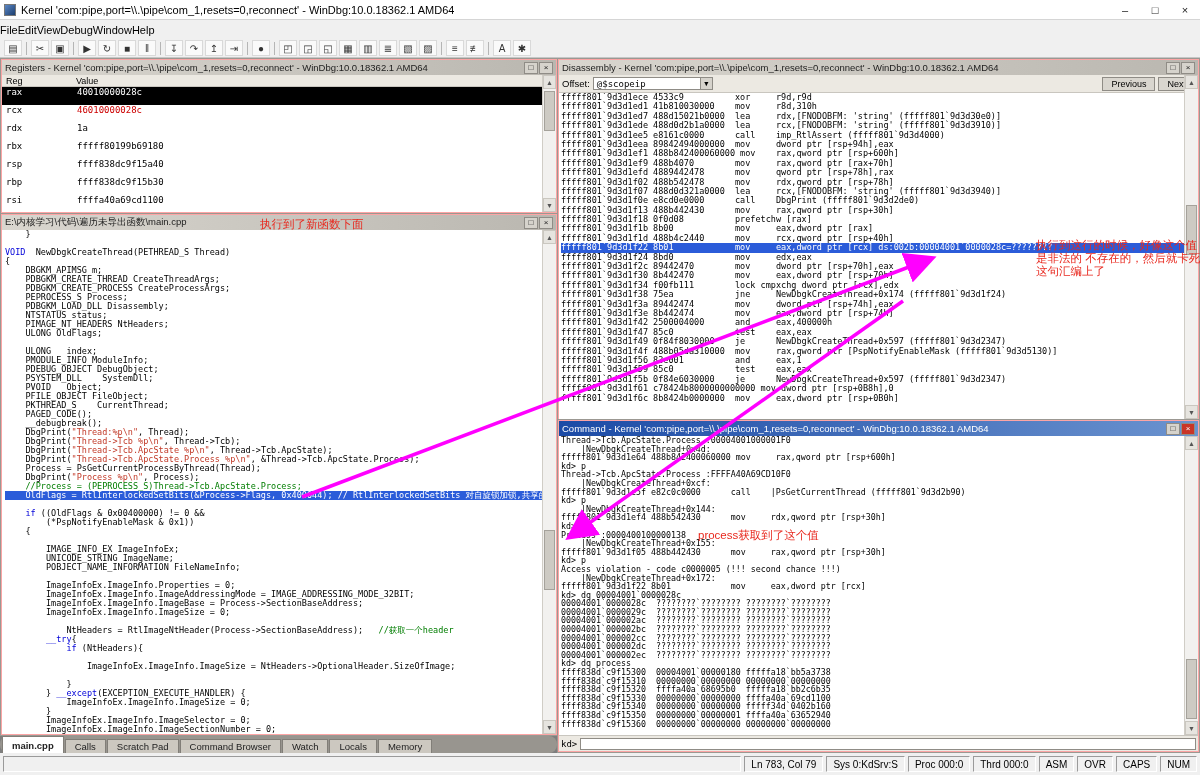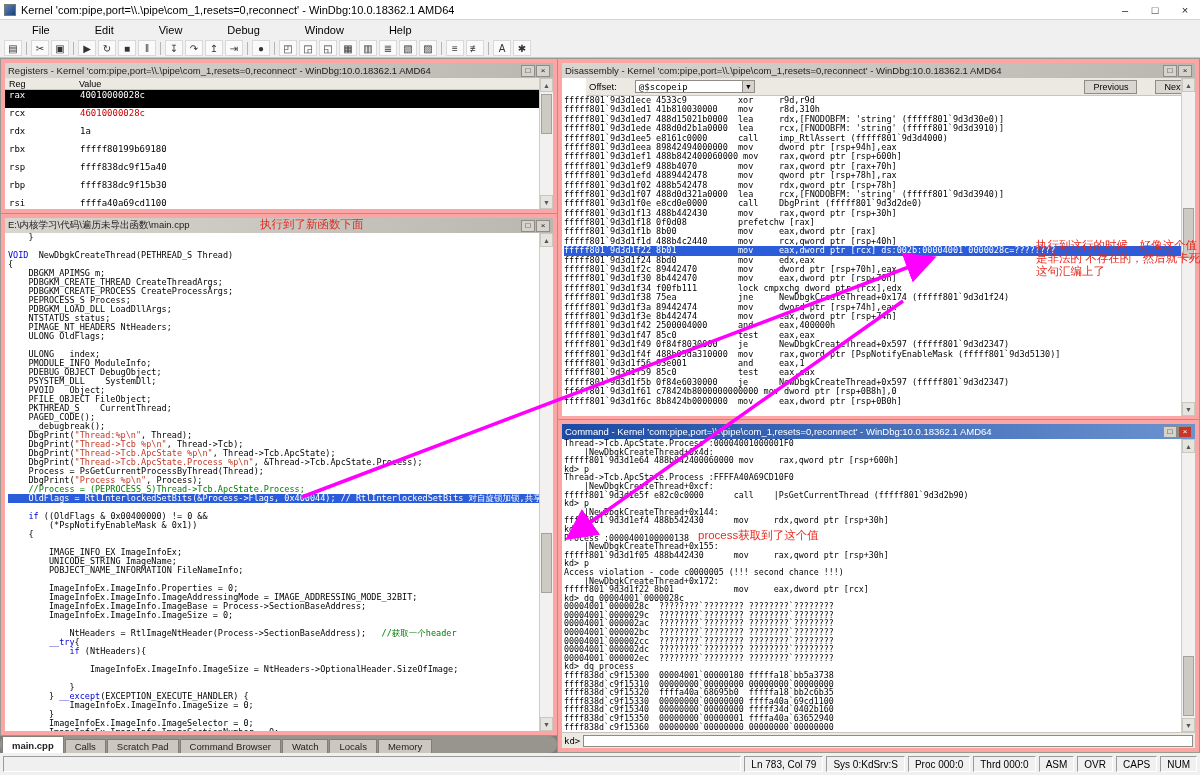--- a/index.html
+++ b/index.html
@@ -6,28 +6,28 @@
   html,body{width:1200px;height:775px;overflow:hidden;}
   body{font-family:"Liberation Sans",sans-serif;background:#7e7e7e;position:relative;color:#000;}
 
   
   .titlebar{position:absolute;top:0;left:0;right:0;height:20px;background:#ffffff;border-bottom:1px solid #d5d5d5;display:flex;align-items:center;font-size:11px;padding-left:4px;}
   .app-icon{width:12px;height:12px;background:linear-gradient(135deg,#5b87c5,#1c3e6e);border:1px solid #777;margin-right:5px;flex:0 0 auto;}
   .titletext{white-space:nowrap;overflow:hidden;}
   .win-controls{margin-left:auto;display:flex;height:100%;}
   .win-btn{width:30px;display:flex;align-items:center;justify-content:center;font-size:11px;color:#222;}
   .menubar{position:absolute;top:20px;left:0;right:0;height:19px;background:#f0f0f0;display:flex;align-items:center;font-size:11px;}
-  .menu-item{padding:2px 13px;margin-left:19px;}
+  .menu-item{padding:2px 0;}
   .toolbar{position:absolute;top:39px;left:0;right:0;height:19px;background:#f0f0f0;border-bottom:1px solid #c6c6c6;display:flex;align-items:center;padding-left:3px;}
   .tb-btn{width:18px;height:16px;display:flex;align-items:center;justify-content:center;font-size:10px;color:#333;border:1px solid #d9d9d9;background:#fafafa;margin:0 1px;}
   .tb-sep{width:1px;height:13px;background:#b5b5b5;margin:0 3px;}
 
   
   .mdi{position:absolute;top:58px;left:0;width:1200px;height:695px;background:#7e7e7e;}
-  .pane{position:absolute;background:#fff;border:4px solid #fca5a5;outline:1px solid #9b9892;}
+  .pane{position:absolute;background:#fff;border:1px solid #fca5a5;outline:1px solid #9b9892;}
   .pane-title{height:15px;background:linear-gradient(to right,#d9d6cf,#bab7b0);display:flex;align-items:center;font-size:9.5px;color:#1c1c1c;padding:0 3px;white-space:nowrap;overflow:hidden;}
   .pane-title.active{background:linear-gradient(to right,#1c4ba6,#6b93cf);color:#fff;}
   .pt-btns{margin-left:auto;display:flex;gap:1px;flex:0 0 auto;}
   .pt-btn{width:14px;height:12px;background:#d6d3cc;border:1px solid #8f8c86;font-size:8px;display:flex;align-items:center;justify-content:center;color:#222;}
   .pt-btn.red{background:#c93527;color:#fff;}
 
   
   .vscroll{position:absolute;top:0;right:0;width:14px;bottom:0;background:#f2f1ef;border-left:1px solid #d0cdc6;}
   .vs-arrow{height:14px;display:flex;align-items:center;justify-content:center;font-size:7px;color:#555;background:#e6e4df;border:1px solid #cac7c0;}
   .vs-down{position:absolute;bottom:0;left:0;right:0;}
@@ -49,21 +49,21 @@
   .src-body{position:absolute;top:15px;left:0;right:14px;bottom:0;overflow:hidden;background:#fff;padding-left:3px;}
   .src-line{height:9px;font:8.5px/9px "DejaVu Sans Mono",monospace;white-space:pre;}
   .src-line.hl{background:#2b5cd9;}
   .src-line.hl span{color:#fff !important;}
   .sg-p{color:#000;}
   .sg-k{color:#0000d8;}
   .sg-s{color:#c23a28;}
   .sg-c{color:#007d00;}
 
   
-  .offsetbar{height:18px;background:#ece9e2;border-bottom:1px solid #c9c6bf;display:flex;align-items:center;font-size:9.5px;padding:0 3px;gap:18px;margin-left:24px;}
+  .offsetbar{height:18px;background:#ece9e2;border-bottom:1px solid #c9c6bf;display:flex;align-items:center;font-size:9.5px;padding:0 3px;gap:3px;}
   .offset-combo{width:120px;height:13px;background:#fff;border:1px solid #8f8c86;font:9px "DejaVu Sans Mono",monospace;display:flex;align-items:center;padding-left:3px;}
   .combo-arrow{margin-left:auto;width:12px;height:100%;background:#d6d3cc;border-left:1px solid #8f8c86;display:flex;align-items:center;justify-content:center;font-size:7px;}
   .ofs-btn{height:14px;padding:0 8px;background:#d9d6cf;border:1px solid #8f8c86;font-size:9px;display:flex;align-items:center;}
   .ofs-spacer{flex:1;}
   .dis-body{position:absolute;top:33px;left:0;right:14px;bottom:0;overflow:hidden;background:#fff;padding-left:2px;}
   .dis-line{height:9.4px;font:8.5px/9.4px "DejaVu Sans Mono",monospace;white-space:pre;}
   .dis-line.sel{background:#2b5cd9;color:#fff;}
 
   
   .cmd-body{position:absolute;top:15px;left:0;right:14px;bottom:16px;overflow:hidden;background:#fff;padding-left:2px;}
@@ -220,21 +220,21 @@
     </div>
     <div class="src-body">
         <div class="src-line"><span class="sg-p">    }</span></div>
         <div class="src-line"><span class="sg-p"></span></div>
         <div class="src-line"><span class="sg-k">VOID</span><span class="sg-p">  NewDbgkCreateThread(PETHREAD_S Thread)</span></div>
         <div class="src-line"><span class="sg-p">{</span></div>
         <div class="src-line"><span class="sg-p">    DBGKM_APIMSG m;</span></div>
         <div class="src-line"><span class="sg-p">    PDBGKM_CREATE_THREAD CreateThreadArgs;</span></div>
         <div class="src-line"><span class="sg-p">    PDBGKM_CREATE_PROCESS CreateProcessArgs;</span></div>
         <div class="src-line"><span class="sg-p">    PEPROCESS_S Process;</span></div>
-        <div class="src-line"><span class="sg-p">    PDBGKM_LOAD_DLL LoadDllArgs;</span></div>
+        <div class="src-line"><span class="sg-p">    PDBGKM_LOAD_DLL Disassembly;</span></div>
         <div class="src-line"><span class="sg-p">    NTSTATUS status;</span></div>
         <div class="src-line"><span class="sg-p">    PIMAGE_NT_HEADERS NtHeaders;</span></div>
         <div class="src-line"><span class="sg-p">    ULONG OldFlags;</span></div>
         <div class="src-line"><span class="sg-p"></span></div>
         <div class="src-line"><span class="sg-p">    ULONG   index;</span></div>
         <div class="src-line"><span class="sg-p">    PMODULE_INFO ModuleInfo;</span></div>
         <div class="src-line"><span class="sg-p">    PDEBUG_OBJECT DebugObject;</span></div>
         <div class="src-line"><span class="sg-p">    PSYSTEM_DLL    SystemDll;</span></div>
         <div class="src-line"><span class="sg-p">    PVOID   Object;</span></div>
         <div class="src-line"><span class="sg-p">    PFILE_OBJECT FileObject;</span></div>

